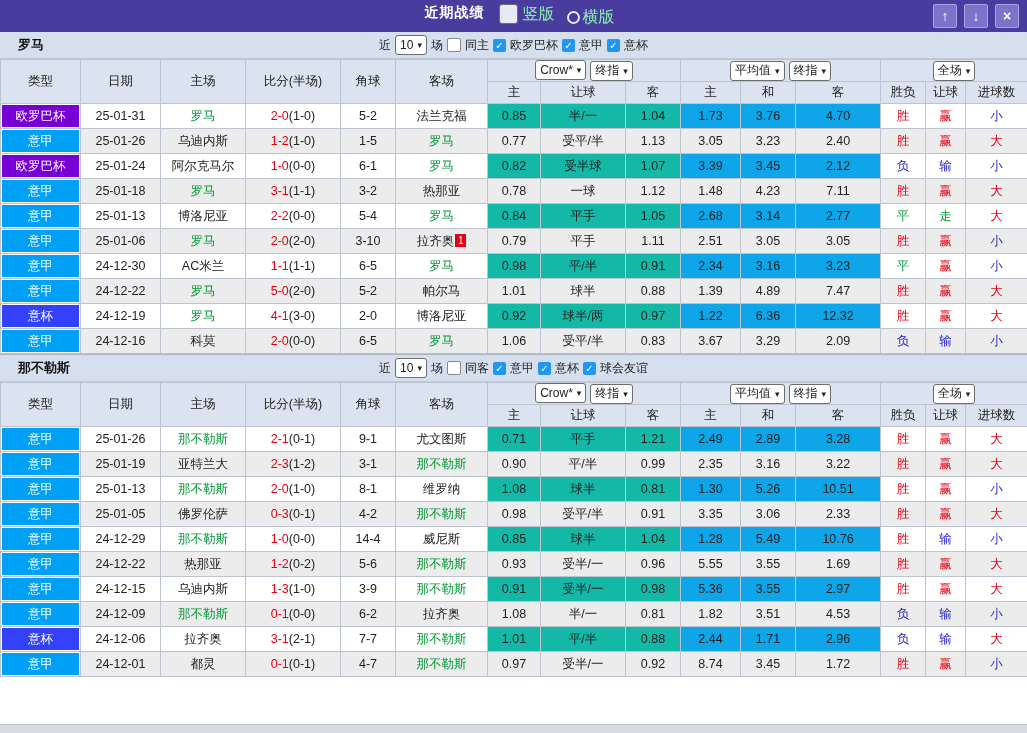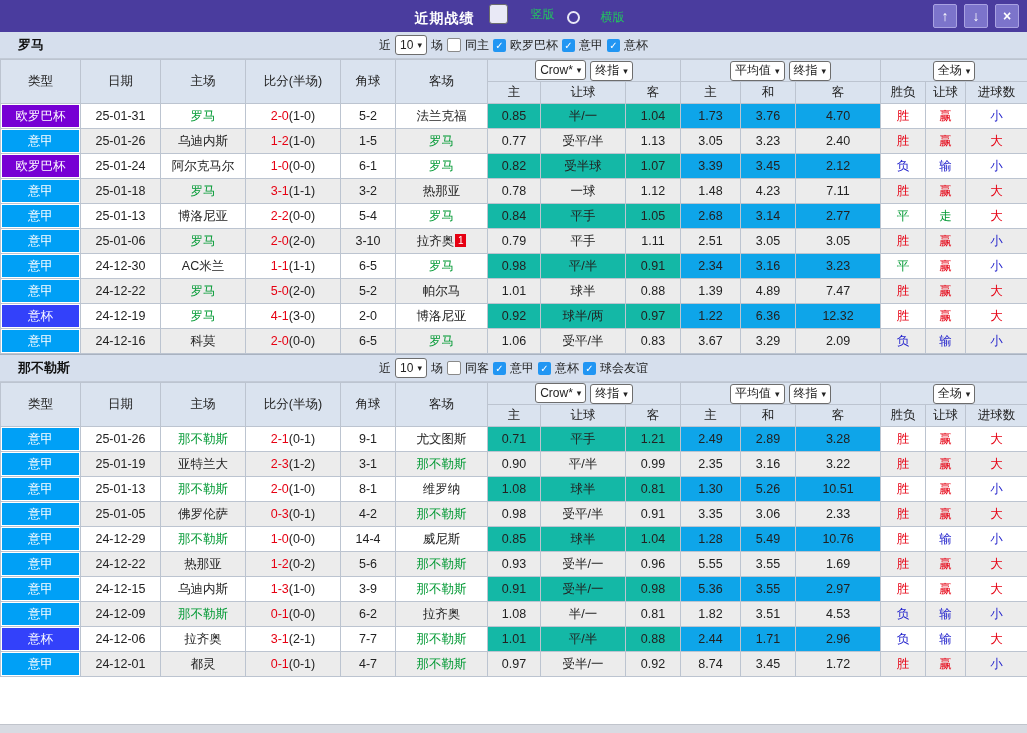--- a/index.html
+++ b/index.html
@@ -3,26 +3,26 @@
 <meta charset="utf-8">
 <style>
   html,body{margin:0;padding:0}
   body{
     width:1027px;height:733px;overflow:hidden;background:#fff;
     font-family:"Liberation Sans","DejaVu Sans",sans-serif;
     display:flex;flex-direction:column;
   }
   
   .titlebar{height:32px;flex:0 0 auto;background:#4a3c9e;position:relative;display:flex;align-items:center}
-  .title-center{position:absolute;left:12px;right:0;display:flex;justify-content:center;align-items:flex-end;color:#fff}
+  .title-center{position:absolute;left:12px;right:0;display:flex;justify-content:center;align-items:flex-start;color:#fff}
   .tb-title{font-weight:bold;font-size:14px;letter-spacing:1px}
   .radio-item{display:inline-flex;align-items:center;margin-left:12px;cursor:pointer}
   .radio{width:9px;height:9px;border-radius:50%;border:2px solid #e9e9f6;display:inline-block;background:transparent}
   .radio.sel{background:#e9e9f6}
-  .radio-label{font-size:12px;color:#22c55e;margin-left:21px}
+  .radio-label{font-size:16px;color:#86efac;margin-left:3px}
   .tb-buttons{margin-left:auto;display:flex;gap:7px;margin-right:8px;position:relative;z-index:2}
   .tb-btn{width:22px;height:22px;background:#7c74cb;border:1px solid #a9a2e2;color:#fff;
     display:flex;align-items:center;justify-content:center;font-size:14px;font-weight:bold;border-radius:2px;cursor:pointer}
   
   .filter-row{height:26px;background:#d6dfed;position:relative;display:flex;align-items:center;border-bottom:1px solid #c2cad6}
   .section2 .filter-row{border-top:1px solid #a9b2c0}
   .team-name{position:absolute;left:18px;font-weight:bold;font-size:13px;color:#111}
   .filter-controls{margin:0 auto;display:flex;align-items:center;font-size:12px;color:#222}
   .filter-controls>span{margin:0 2px}
   .sel{display:inline-flex;align-items:center;background:#fff;border:1px solid #6d6d6d;border-radius:3px;

